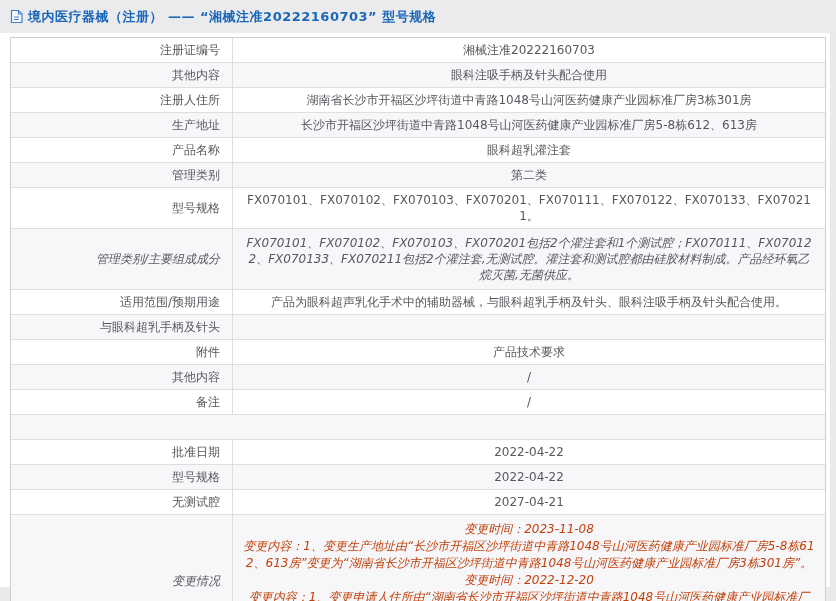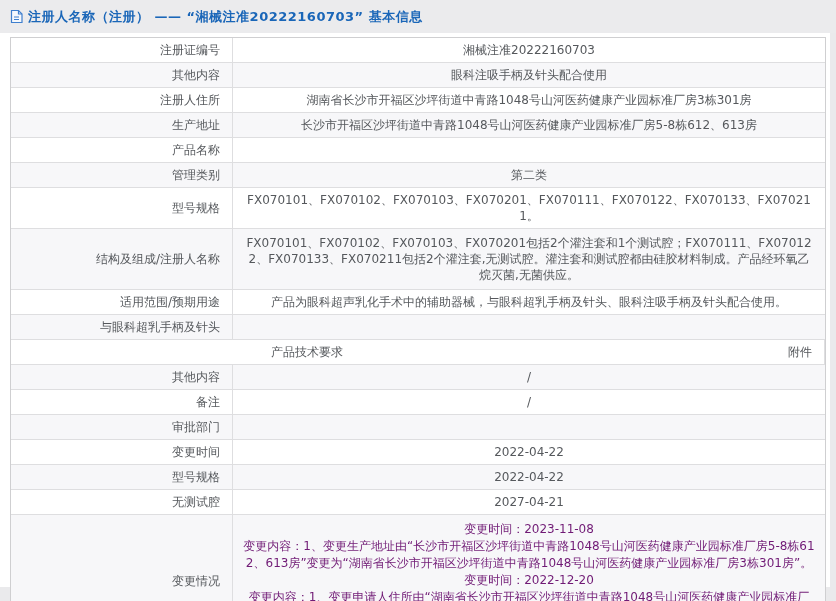--- a/index.html
+++ b/index.html
@@ -23,35 +23,35 @@
   .row { display: flex; align-items: center; border-bottom: 1px solid #dedee0; min-height: 25px; }
   .row:nth-child(even) { background: #f7f7f9; }
   .cell { font-size: 12px; line-height: 16px; color: #55585c; padding: 4px 10px; }
   .label {
     width: 222px; flex: 0 0 222px; text-align: right;
     border-right: 1px solid #dedee0; align-self: stretch;
     display: flex; align-items: center; justify-content: flex-end; gap: 4px;
     padding-right: 12px;
   }
   .value { flex: 1; text-align: center; word-break: break-all; }
-  .row-tall .cell { padding-top: 6px; padding-bottom: 6px; }
-  .change-line { font-size: 12px; line-height: 17px; color: #701a75; }
+  .row-tall .cell { padding-top: 6px; padding-bottom: 6px; font-style: italic; }
+  .change-line { font-size: 12px; line-height: 17px; color: #c2410c; }
 </style>
 </head>
 <body>
 
 <div class="header-band">
   <span class="doc-icon">
     <svg width="13" height="15" viewBox="0 0 13 15">
       <path d="M1.5 1.5 h7 l3.5 3.5 v8.5 h-10.5 z" fill="#f4f8fd" stroke="#3f7fce" stroke-width="1.2"></path>
       <path d="M8.5 1.5 v3.5 h3.5" fill="none" stroke="#3f7fce" stroke-width="1.2"></path>
       <path d="M4 8 h5 M4 10.5 h5" stroke="#3f7fce" stroke-width="1"></path>
     </svg>
   </span>
-  <span class="page-title">注册人名称（注册） —— “湘械注准20222160703” 基本信息</span>
+  <span class="page-title">境内医疗器械（注册） —— “湘械注准20222160703” 型号规格</span>
 </div>
 
 <div class="content-panel">
   <div class="detail-table">
 
     <div class="row">
       <div class="cell label">注册证编号</div>
       <div class="cell value">湘械注准20222160703</div>
     </div>
 
@@ -65,68 +65,68 @@
       <div class="cell value">湖南省长沙市开福区沙坪街道中青路1048号山河医药健康产业园标准厂房3栋301房</div>
     </div>
 
     <div class="row">
       <div class="cell label">生产地址</div>
       <div class="cell value">长沙市开福区沙坪街道中青路1048号山河医药健康产业园标准厂房5-8栋612、613房</div>
     </div>
 
     <div class="row">
       <div class="cell label">产品名称</div>
+      <div class="cell value">眼科超乳灌注套</div>
     </div>
 
     <div class="row">
       <div class="cell label">管理类别</div>
       <div class="cell value">第二类</div>
     </div>
 
     <div class="row">
       <div class="cell label">型号规格</div>
       <div class="cell value">FX070101、FX070102、FX070103、FX070201、FX070111、FX070122、FX070133、FX070211。</div>
     </div>
 
     <div class="row row-tall">
-      <div class="cell label">结构及组成/注册人名称</div>
+      <div class="cell label">管理类别/主要组成成分</div>
       <div class="cell value">FX070101、FX070102、FX070103、FX070201包括2个灌注套和1个测试腔；FX070111、FX070122、FX070133、FX070211包括2个灌注套,无测试腔。灌注套和测试腔都由硅胶材料制成。产品经环氧乙烷灭菌,无菌供应。</div>
     </div>
 
     <div class="row">
       <div class="cell label">适用范围/预期用途</div>
       <div class="cell value">产品为眼科超声乳化手术中的辅助器械，与眼科超乳手柄及针头、眼科注吸手柄及针头配合使用。</div>
     </div>
 
     <div class="row">
       <div class="cell label">与眼科超乳手柄及针头</div>
       <div class="cell value"></div>
     </div>
 
     <div class="row">
+      <div class="cell label">附件</div>
       <div class="cell value">产品技术要求</div>
-      <div class="cell label">附件</div>
     </div>
 
     <div class="row">
       <div class="cell label">其他内容</div>
       <div class="cell value">/</div>
     </div>
 
     <div class="row">
       <div class="cell label">备注</div>
       <div class="cell value">/</div>
     </div>
 
     <div class="row">
-      <div class="cell label">审批部门</div>
     </div>
 
     <div class="row">
-      <div class="cell label">变更时间</div>
+      <div class="cell label">批准日期</div>
       <div class="cell value">2022-04-22</div>
     </div>
 
     <div class="row">
       <div class="cell label">型号规格</div>
       <div class="cell value">2022-04-22</div>
     </div>
 
     <div class="row">
       <div class="cell label">无测试腔</div>

